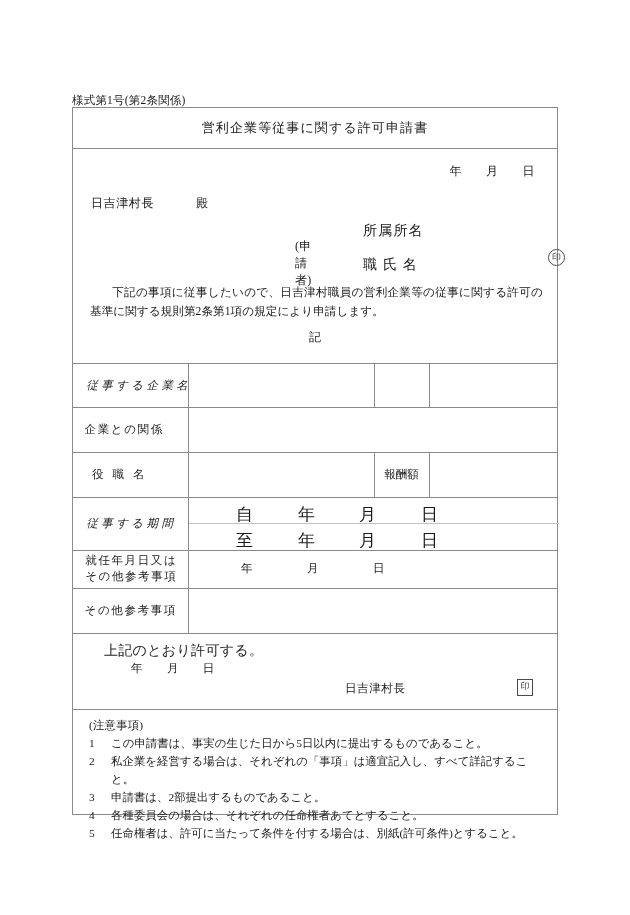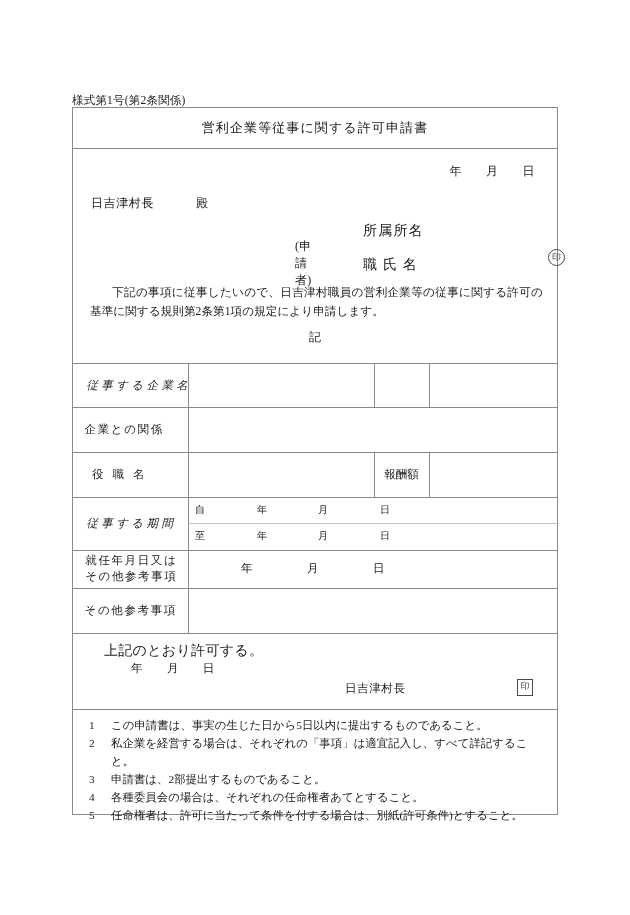--- a/index.html
+++ b/index.html
@@ -170,22 +170,23 @@
   .label-wide { letter-spacing: 9px; text-indent: 9px; }
   .two-line {
     flex-direction: column;
     justify-content: center;
     align-items: center;
     line-height: 1.35;
   }
 
   .period-row {
     position: absolute;
-    font-size: 10px;
+    font-size: 17px;
     letter-spacing: 0.4px;
+    margin-left: 41px;
   }
   .period-row .lbl { display: inline-block; width: 62px; }
   .period-row .y { display: inline-block; width: 61px; }
   .period-row .m { display: inline-block; width: 62px; }
 
   .date-cells {
     position: absolute;
     font-size: 11.5px;
   }
   .date-cells .y { display: inline-block; width: 66px; }
@@ -320,20 +321,21 @@
     <div class="approval-text" style="top:534px;">上記のとおり許可する。</div>
     <div class="approval-date" style="top:553px;">
       <span>年</span><span class="sp"></span><span>月</span><span class="sp"></span><span>日</span>
     </div>
     <div class="approval-signer" style="top:573px;">日吉津村長</div>
     <div class="seal-square" style="top:571px;">印</div>
 
     <div class="hline" style="top:601px;"></div>
 
     <div class="notes" style="top:608px;">
+      <div class="notes-head">(注意事項)</div>
       <div class="note-item">
         <span class="note-num">1</span>
         <span class="note-body">この申請書は、事実の生じた日から5日以内に提出するものであること。</span>
       </div>
       <div class="note-item">
         <span class="note-num">2</span>
         <span class="note-body">私企業を経営する場合は、それぞれの「事項」は適宜記入し、すべて詳記すること。</span>
       </div>
       <div class="note-item">
         <span class="note-num">3</span>

